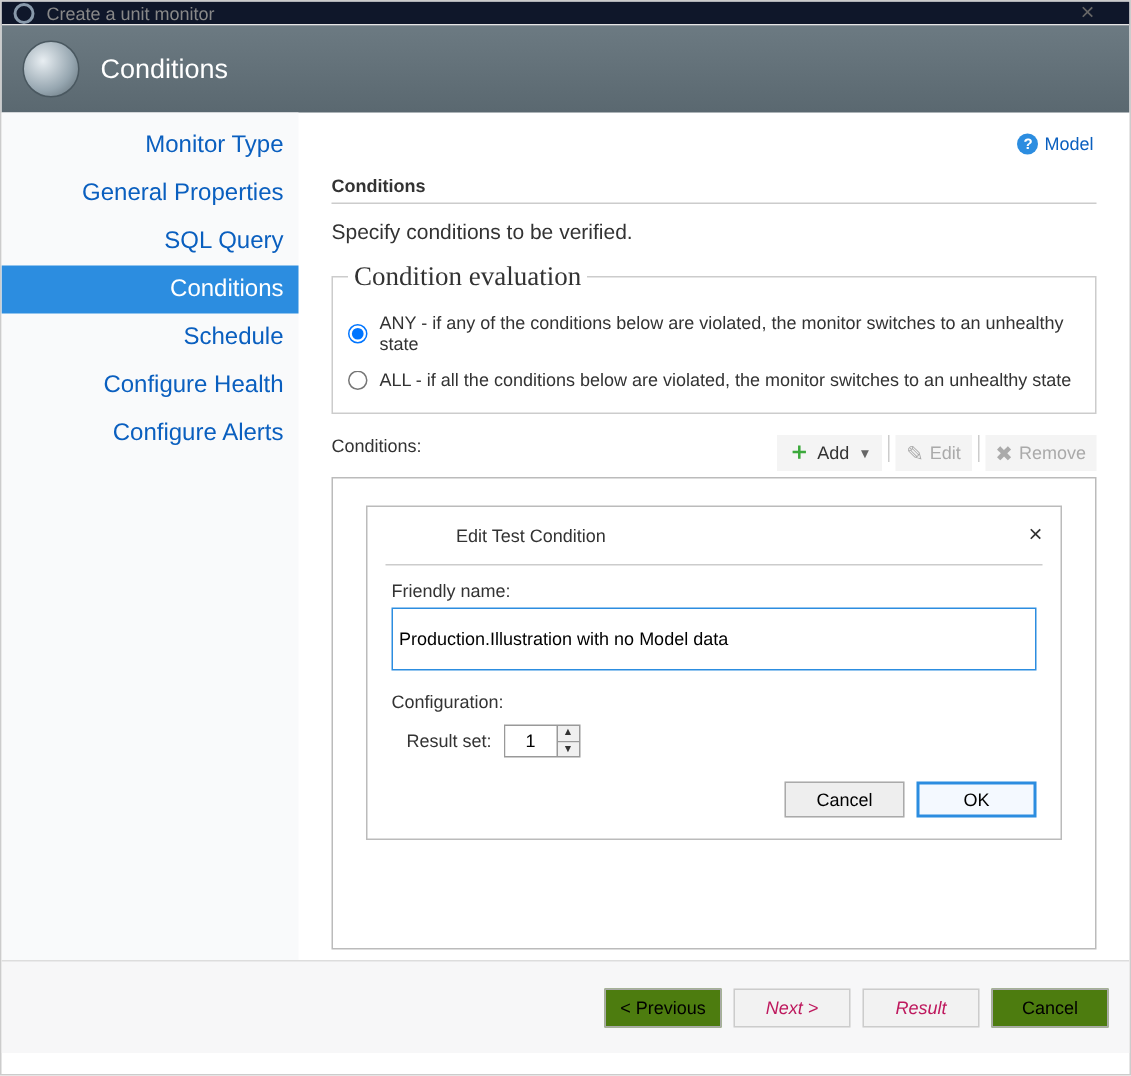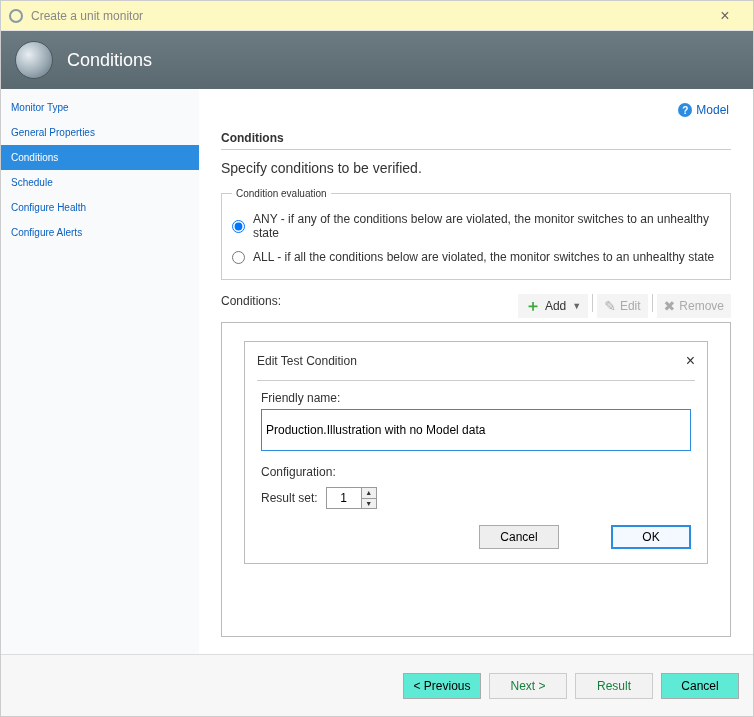--- a/index.html
+++ b/index.html
@@ -1,96 +1,97 @@
 <!DOCTYPE html>
 <html><head>
 <meta charset="utf-8">
 <style>
 * { box-sizing: border-box; margin: 0; padding: 0; }
 body { font-family: "Segoe UI", Tahoma, sans-serif; font-size: 12px; color: #333; background: #fff; width: 754px; height: 717px; overflow: hidden; border: 1px solid #ccc; position: relative; }
 
-.titlebar { height: 30px; display: flex; align-items: center; padding: 0 8px; background: #fef9c3; border-bottom: 1px solid #e5e5e5; }
+.titlebar { height: 16px; display: flex; align-items: center; padding: 0 8px; background: #0f172a; border-bottom: 1px solid #e5e5e5; }
 .titlebar .title-icon { width: 14px; height: 14px; border: 2px solid #8899aa; border-radius: 50%; margin-right: 8px; }
 .titlebar .title-text { color: #888; font-size: 12px; flex: 1; }
 .titlebar .close { width: 40px; text-align: center; color: #666; font-size: 16px; cursor: pointer; }
 
 .banner { height: 58px; background: linear-gradient(#6c7a82, #5a6870); display: flex; align-items: center; padding: 0 14px; color: #fff; }
 .banner .orb { width: 38px; height: 38px; border-radius: 50%; background: radial-gradient(circle at 35% 35%, #e8eef2, #96a6b0 60%, #5a6870); margin-right: 14px; border: 1px solid #4a5860; }
 .banner .banner-text { font-size: 18px; font-weight: 300; }
 
 .main { display: flex; height: 565px; }
 .sidebar { width: 198px; background: #f9fafb; padding-top: 6px; }
-.sidebar-item { padding: 7px 10px; color: #0a5fbf; cursor: pointer; font-size: 10px; }
+.sidebar-item { padding: 7px 10px; color: #0a5fbf; cursor: pointer; font-size: 16px; text-align: right; }
 .sidebar-item.active { background: #2c8de0; color: #fff; }
 
 .content { flex: 1; padding: 16px 22px 10px 22px; position: relative; }
 .help { position: absolute; top: 14px; right: 24px; color: #0a5fbf; font-size: 12px; display: flex; align-items: center; gap: 4px; }
 .help-icon { width: 14px; height: 14px; border-radius: 50%; background: #2c8de0; color: #fff; display: inline-flex; align-items: center; justify-content: center; font-size: 10px; font-weight: bold; }
 
 .section-title { font-weight: bold; margin-top: 26px; margin-bottom: 4px; font-size: 12px; }
 .section-hr { border: none; border-top: 1px solid #ccc; margin-bottom: 10px; }
 .section-desc { margin-bottom: 12px; font-size: 14px; }
 
 fieldset { border: 1px solid #ccc; padding: 8px 10px 10px 10px; margin-bottom: 14px; }
-legend { padding: 0 4px; font-size: 10px; }
+legend { padding: 0 4px; font-size: 18px; font-family: Liberation Serif, serif; }
 .radio-row { display: flex; align-items: center; gap: 8px; padding: 5px 0; }
 .radio-row input[type=radio] { width: 13px; height: 13px; }
 
 .toolbar-row { display: flex; align-items: flex-start; margin-bottom: 4px; }
 .toolbar-spacer { flex: 1; }
 .tool-btn { display: flex; align-items: center; gap: 4px; padding: 3px 6px; font-size: 12px; color: #333; background: #f4f4f4; border: 1px solid transparent; }
 .tool-btn.disabled { color: #aaa; }
 .tool-sep { width: 1px; height: 18px; background: #ccc; margin: 0 4px; }
 .plus-icon { color: #3ba93b; font-weight: bold; font-size: 16px; line-height: 1; }
 .pencil-icon, .x-icon { color: #aaa; font-size: 14px; }
 .chev { font-size: 9px; color: #666; margin-left: 2px; }
 
 .big-box { border: 1px solid #bbb; height: 315px; padding: 18px 22px; position: relative; }
 
 .dialog { border: 1px solid #bbb; background: #fff; padding: 0; width: 100%; }
 .dialog-header { display: flex; align-items: center; padding: 10px 12px; }
-.dialog-header .dh-title { font-size: 12px; flex: 1; }
+.dialog-header .dh-title { font-size: 12px; flex: 1; margin-left: 47px; }
 .dialog-header .dh-close { font-size: 16px; cursor: pointer; }
 .dialog-hr { border: none; border-top: 1px solid #ccc; margin: 0 12px; }
 .dialog-body { padding: 10px 16px 12px 16px; }
 .field-label { font-size: 12px; margin-bottom: 4px; }
 .text-input { width: 100%; border: 1px solid #2c8de0; padding: 13px 4px; font-size: 12px; font-family: inherit; outline: none; }
 .config-label { font-size: 12px; margin-top: 14px; margin-bottom: 8px; }
-.spin-row { display: flex; align-items: center; gap: 8px; }
+.spin-row { display: flex; align-items: center; gap: 8px; margin-left: 10px; }
 .spin-box { display: flex; align-items: stretch; border: 1px solid #999; height: 22px; }
 .spin-box input { width: 34px; border: none; text-align: center; font-size: 12px; outline: none; }
 .spin-btns { display: flex; flex-direction: column; border-left: 1px solid #999; }
 .spin-btns div { width: 14px; flex: 1; display: flex; align-items: center; justify-content: center; font-size: 7px; background: #f0f0f0; cursor: pointer; }
 .spin-btns div:first-child { border-bottom: 1px solid #999; }
 .dialog-footer { display: flex; justify-content: flex-end; gap: 8px; padding: 4px 16px 14px 16px; }
 .dbtn { width: 80px; height: 24px; font-size: 12px; background: #eee; border: 1px solid #aaa; cursor: pointer; }
-.dbtn.primary { border: 2px solid #2c8de0; background: #f4f9ff; margin-left: 44px; }
+.dbtn.primary { border: 2px solid #2c8de0; background: #f4f9ff; }
 
 .footer { height: 62px; border-top: 1px solid #ddd; background: #f7f7f8; display: flex; align-items: center; justify-content: flex-end; padding: 0 14px; gap: 8px; }
-.fbtn { width: 78px; height: 26px; font-size: 12px; background: #5eead4; border: 1px solid #aaa; cursor: pointer; }
-.fbtn.disabled { color: #15803d; background: #f2f2f2; border-color: #ccc; }
+.fbtn { width: 78px; height: 26px; font-size: 12px; background: #4d7c0f; border: 1px solid #aaa; cursor: pointer; }
+.fbtn.disabled { color: #be185d; background: #f2f2f2; border-color: #ccc; font-style: italic; }
 </style>
 </head>
 <body>
 
 <div class="titlebar">
   <div class="title-icon"></div>
   <div class="title-text">Create a unit monitor</div>
   <div class="close">×</div>
 </div>
 
 <div class="banner">
   <div class="orb"></div>
   <div class="banner-text">Conditions</div>
 </div>
 
 <div class="main">
   <div class="sidebar">
     <div class="sidebar-item">Monitor Type</div>
     <div class="sidebar-item">General Properties</div>
+    <div class="sidebar-item">SQL Query</div>
     <div class="sidebar-item active">Conditions</div>
     <div class="sidebar-item">Schedule</div>
     <div class="sidebar-item">Configure Health</div>
     <div class="sidebar-item">Configure Alerts</div>
   </div>
 
   <div class="content">
     <div class="help">
       <span class="help-icon">?</span>
       <span>Model</span>

